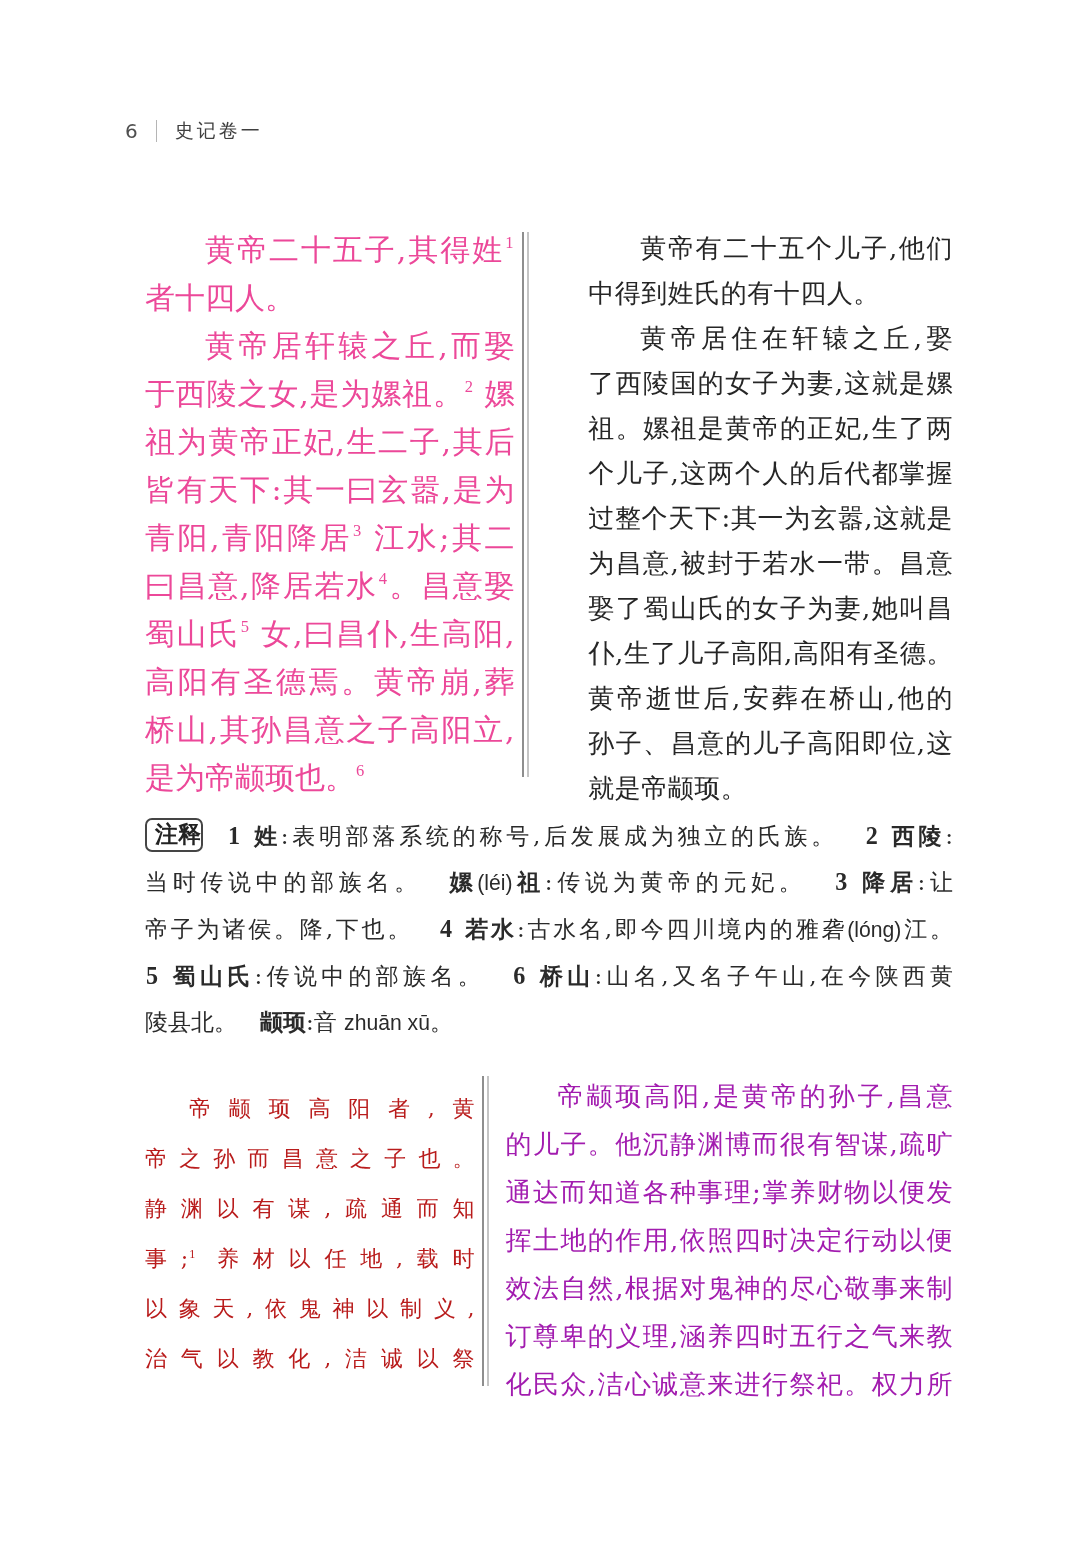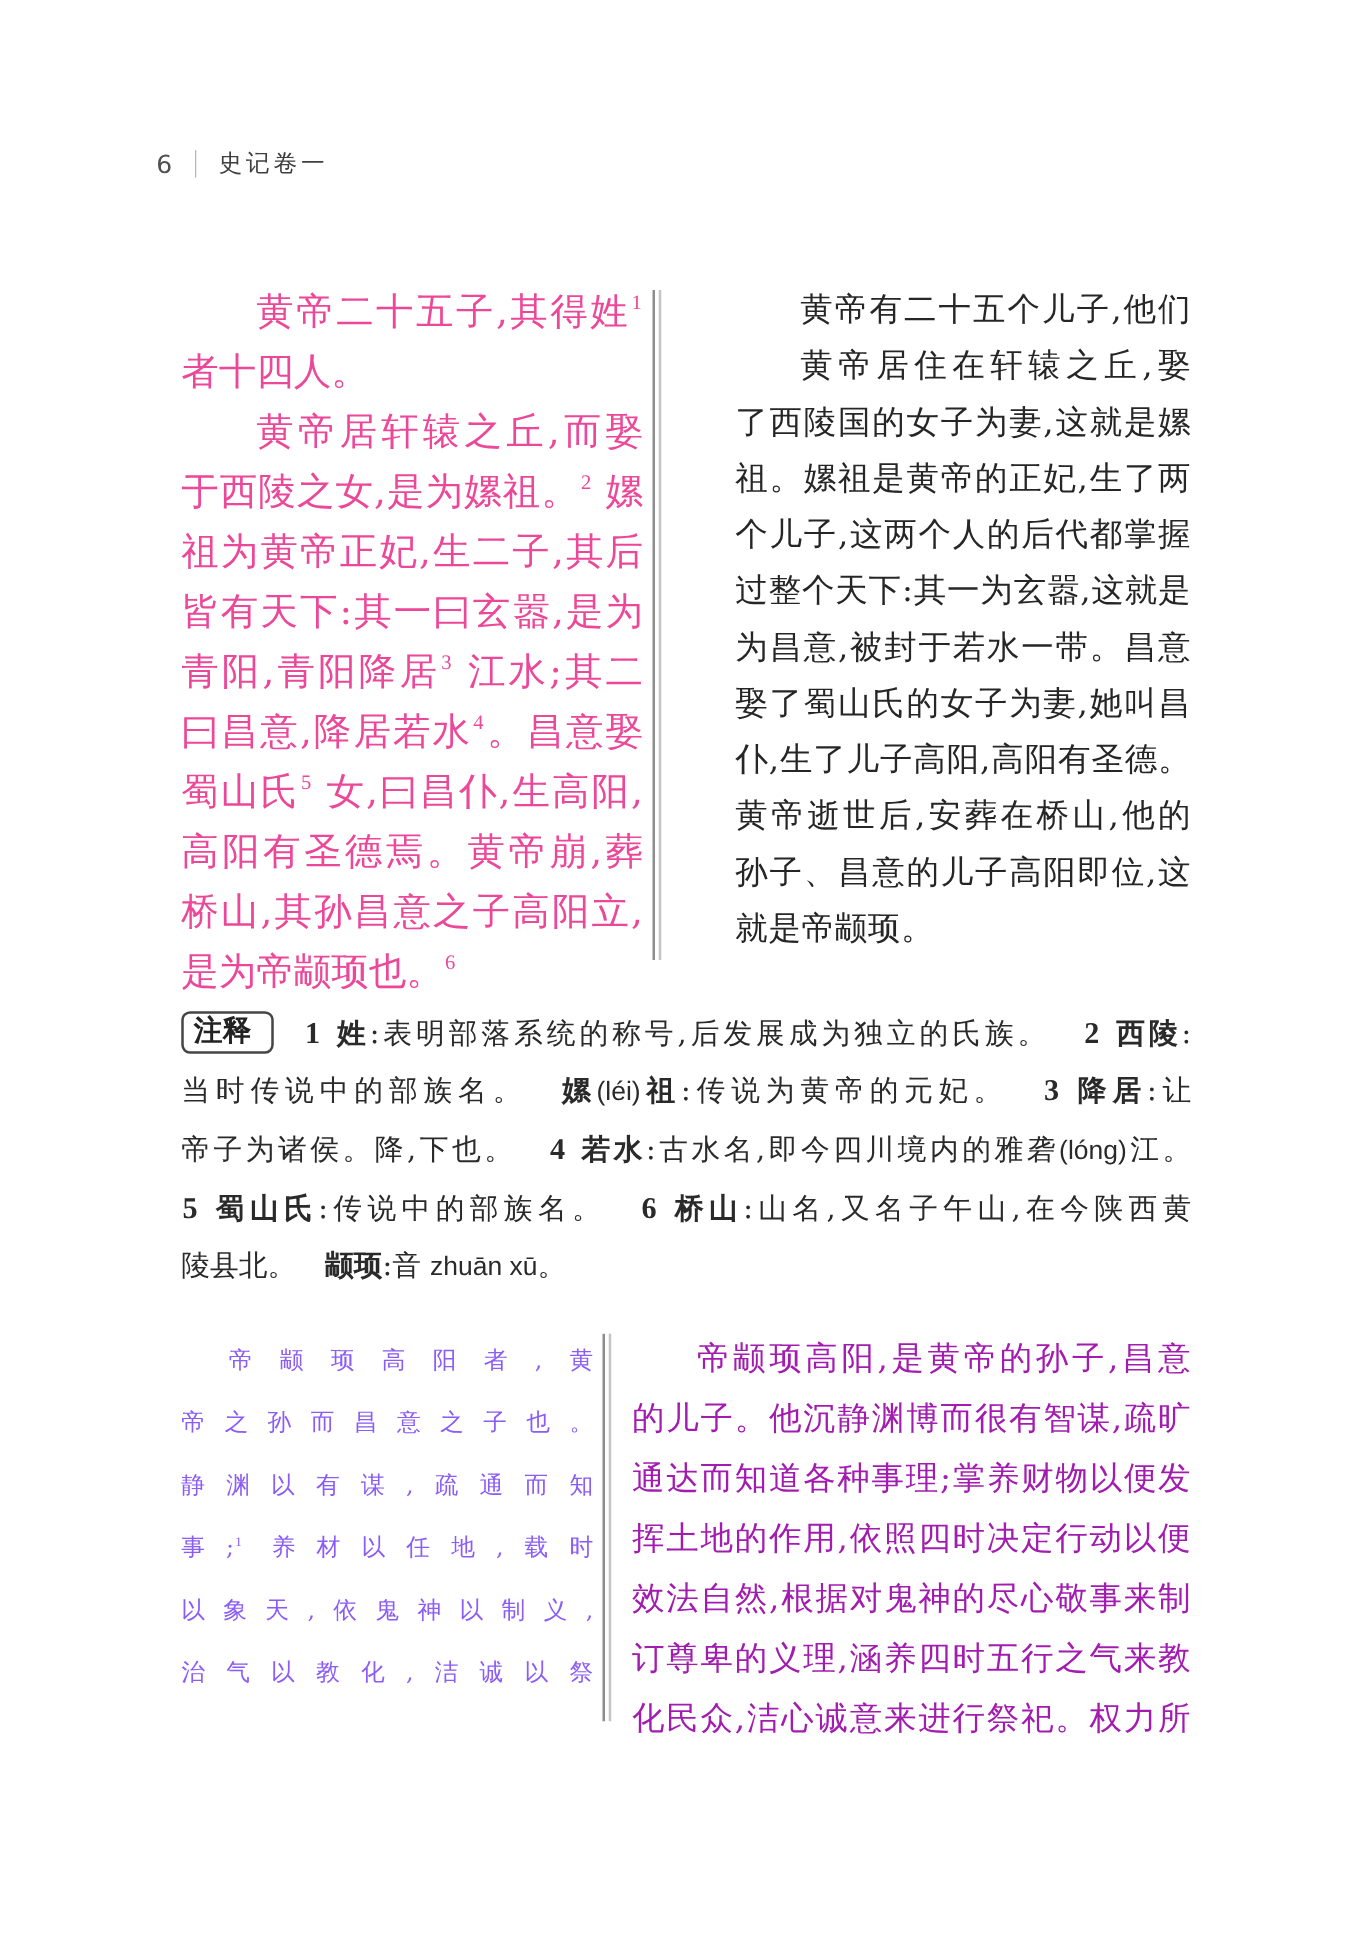--- a/index.html
+++ b/index.html
@@ -54,21 +54,21 @@
   }
 
   
   .annotation {
     margin-top:2px; width:808px;
     font-size:23px; line-height:46px; color:#2a2a2a;
   }
   .note-label {
     display:inline-block;
     border:2px solid #454545; border-radius:7px;
-    padding:0 16px 2px 8px;
+    padding:0 0 2px 8px;
     line-height:28px;
     font-weight:bold;
     margin-right:24px;
     vertical-align:2px;
     color:#222;
   }
   .num {
     font-family:"Liberation Serif","DejaVu Serif",serif;
     font-weight:bold; font-size:1.05em; padding:0 3px 0 1px;
   }
@@ -77,21 +77,21 @@
 
   sup.supref {
     font-size:0.55em; line-height:0;
     font-family:"Liberation Serif","DejaVu Serif",serif;
     vertical-align:0.7em; padding:0 1px;
   }
 
   
   .bottom-section { display:flex; margin-top:26px; }
   .col-classical-bottom {
-    width:330px; font-size:19px; line-height:50px; color:#8b5cf6;
+    width:330px; font-size:22px; line-height:50px; color:#b91c1c;margin-top:12px;
   }
   .bottom-section .divider { margin:4px 17px 22px 7px; }
   .col-translation-bottom {
     width:448px; font-size:26px; line-height:48px; color:#a21caf; letter-spacing:0.5px;
   }
 </style>
 </head>
 <body>
 
 <div class="page">
@@ -115,20 +115,21 @@
           <div class="line">青阳,青阳降居<sup class="supref">3</sup> 江水;其二</div>
           <div class="line">曰昌意,降居若水<sup class="supref">4</sup>。昌意娶</div>
           <div class="line">蜀山氏<sup class="supref">5</sup> 女,曰昌仆,生高阳,</div>
           <div class="line">高阳有圣德焉。黄帝崩,葬</div>
           <div class="line">桥山,其孙昌意之子高阳立,</div>
           <div class="line end">是为帝颛顼也。<sup class="supref">6</sup></div>
         </div>
       <div class="divider"></div>
       <div class="col-translation-top">
           <div class="line indent">黄帝有二十五个儿子,他们</div>
+          <div class="line end">中得到姓氏的有十四人。</div>
           <div class="line indent">黄帝居住在轩辕之丘,娶</div>
           <div class="line">了西陵国的女子为妻,这就是嫘</div>
           <div class="line">祖。嫘祖是黄帝的正妃,生了两</div>
           <div class="line">个儿子,这两个人的后代都掌握</div>
           <div class="line">过整个天下:其一为玄嚣,这就是</div>
           <div class="line">为昌意,被封于若水一带。昌意</div>
           <div class="line">娶了蜀山氏的女子为妻,她叫昌</div>
           <div class="line">仆,生了儿子高阳,高阳有圣德。</div>
           <div class="line">黄帝逝世后,安葬在桥山,他的</div>
           <div class="line">孙子、昌意的儿子高阳即位,这</div>

